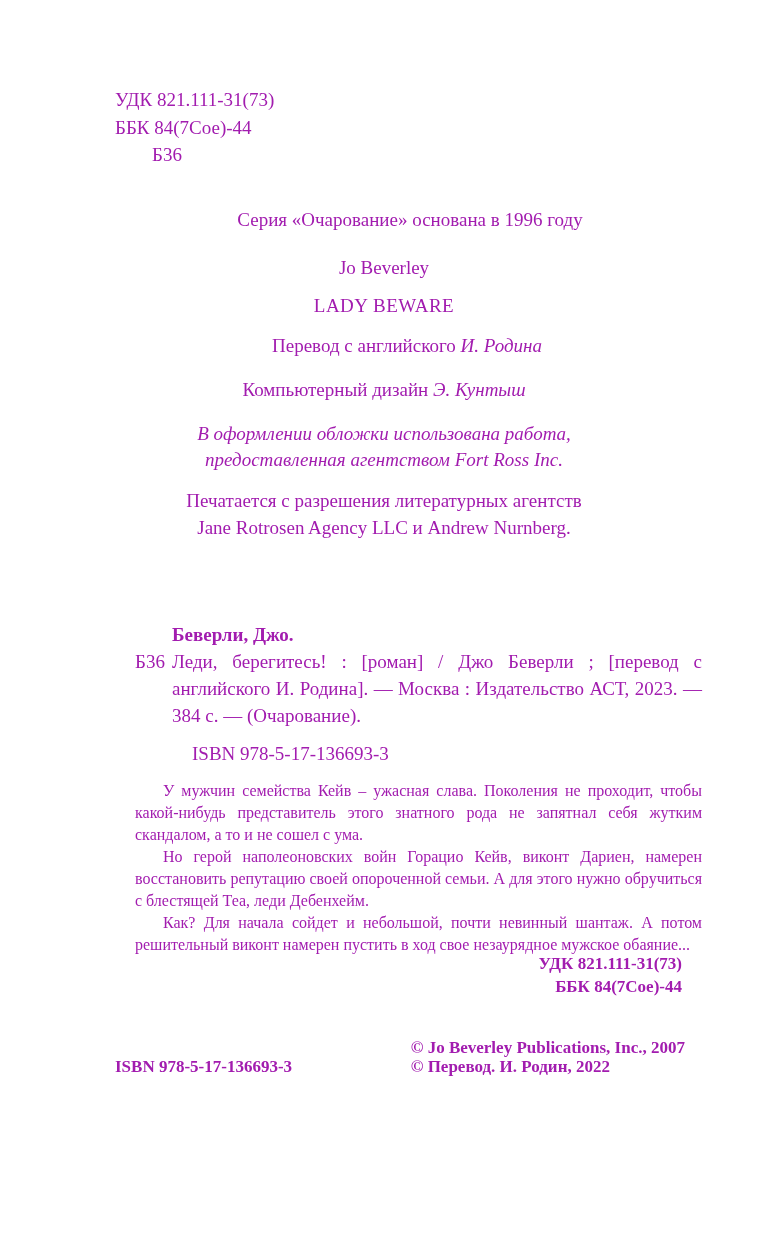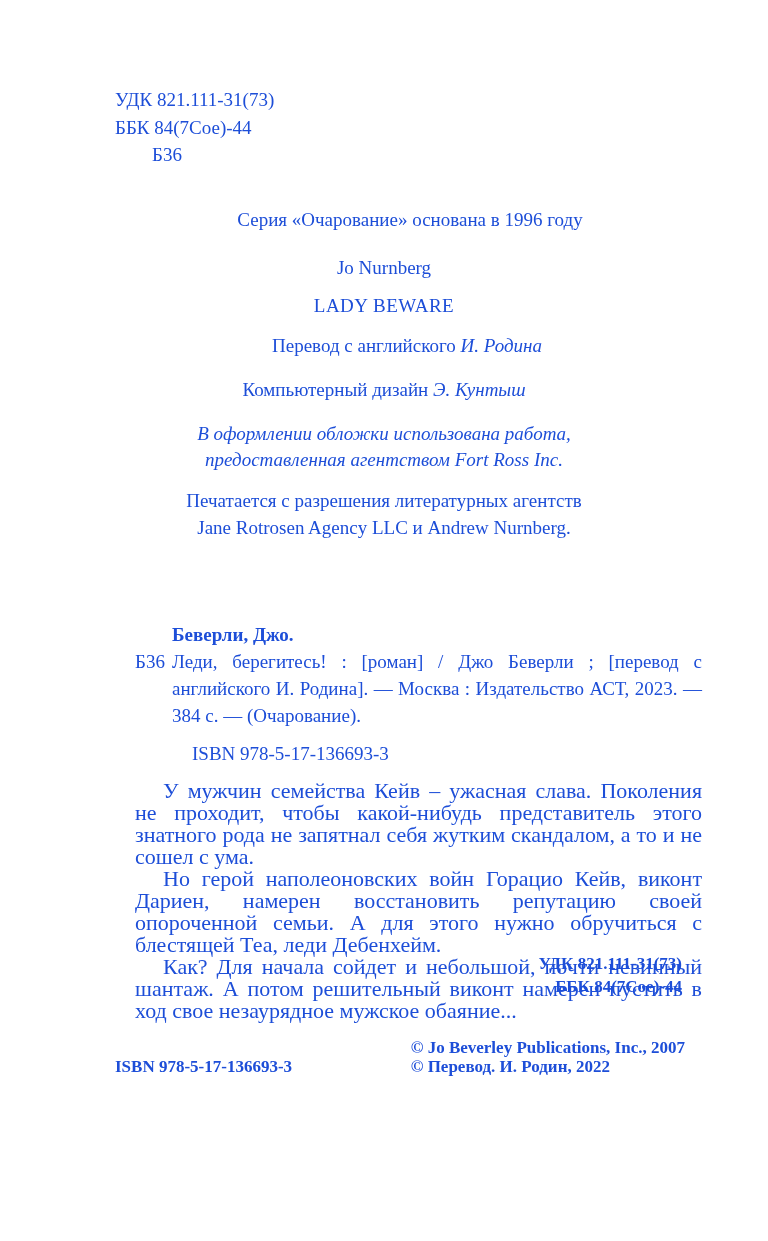--- a/index.html
+++ b/index.html
@@ -5,21 +5,21 @@
   html, body { margin: 0; padding: 0; }
   body {
     width: 768px; height: 1241px;
     background: #ffffff;
     font-family: "Liberation Serif", "DejaVu Serif", serif;
   }
   .page {
     position: relative;
     width: 768px; height: 1241px;
     background: #ffffff;
-    color: #1d4ed8;
+    color: #a21caf;
     font-size: 19px;
     overflow: hidden;
   }
   .it { font-style: italic; }
 
   .top-codes {
     position: absolute; top: 86px; left: 115px;
     line-height: 27.5px;
   }
   .top-codes .indent { padding-left: 37px; }
@@ -38,21 +38,21 @@
 
   .card {
     position: absolute; top: 621px; left: 115px; width: 567px;
     line-height: 27px;
     margin-left: 20px;
   }
   .card-author { font-weight: bold; margin-left: 37px; }
   .card-entry  { position: relative; padding-left: 37px; text-align: justify; }
   .card-code   { position: absolute; left: 0; top: 0; }
   .card-isbn   { margin: 11px 0 13px 57px; }
-  .annotation  { font-size: 22px; line-height: 22px; }
+  .annotation  { font-size: 16px; line-height: 22px; }
   .annotation p { margin: 0; text-align: justify; text-indent: 28px; }
 
   .card-codes {
     position: absolute; top: 952px; right: 86px;
     text-align: right; font-weight: bold;
     font-size: 17px; line-height: 23px;
   }
 
   .footer {
     position: absolute; top: 1038px; left: 115px; width: 570px;
@@ -67,21 +67,21 @@
 <div class="page">
 
   <div class="top-codes">
     <div>УДК 821.111-31(73)</div>
     <div>ББК 84(7Сое)-44</div>
     <div class="indent">Б36</div>
   </div>
 
   <div class="center series">Серия «Очарование» основана в 1996 году</div>
 
-  <div class="center author-en">Jo Nurnberg</div>
+  <div class="center author-en">Jo Beverley</div>
 
   <div class="center title-en">LADY BEWARE</div>
 
   <div class="center trans">
     <span>Перевод с английского</span>
     <span class="it">И. Родина</span>
   </div>
 
   <div class="center design">
     <span>Компьютерный дизайн</span>

